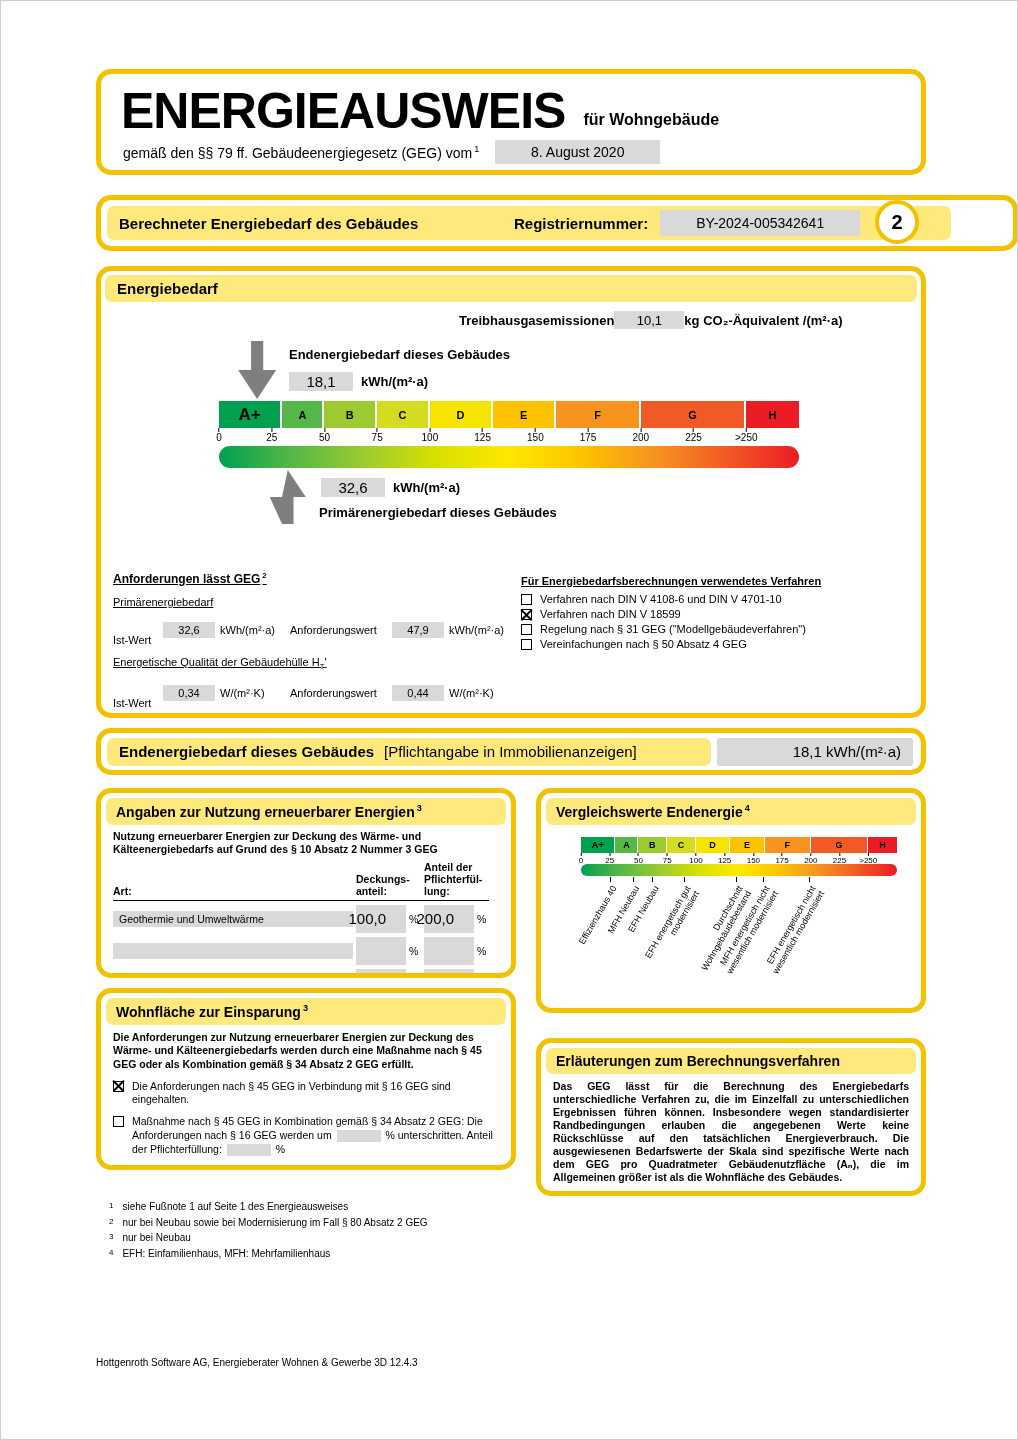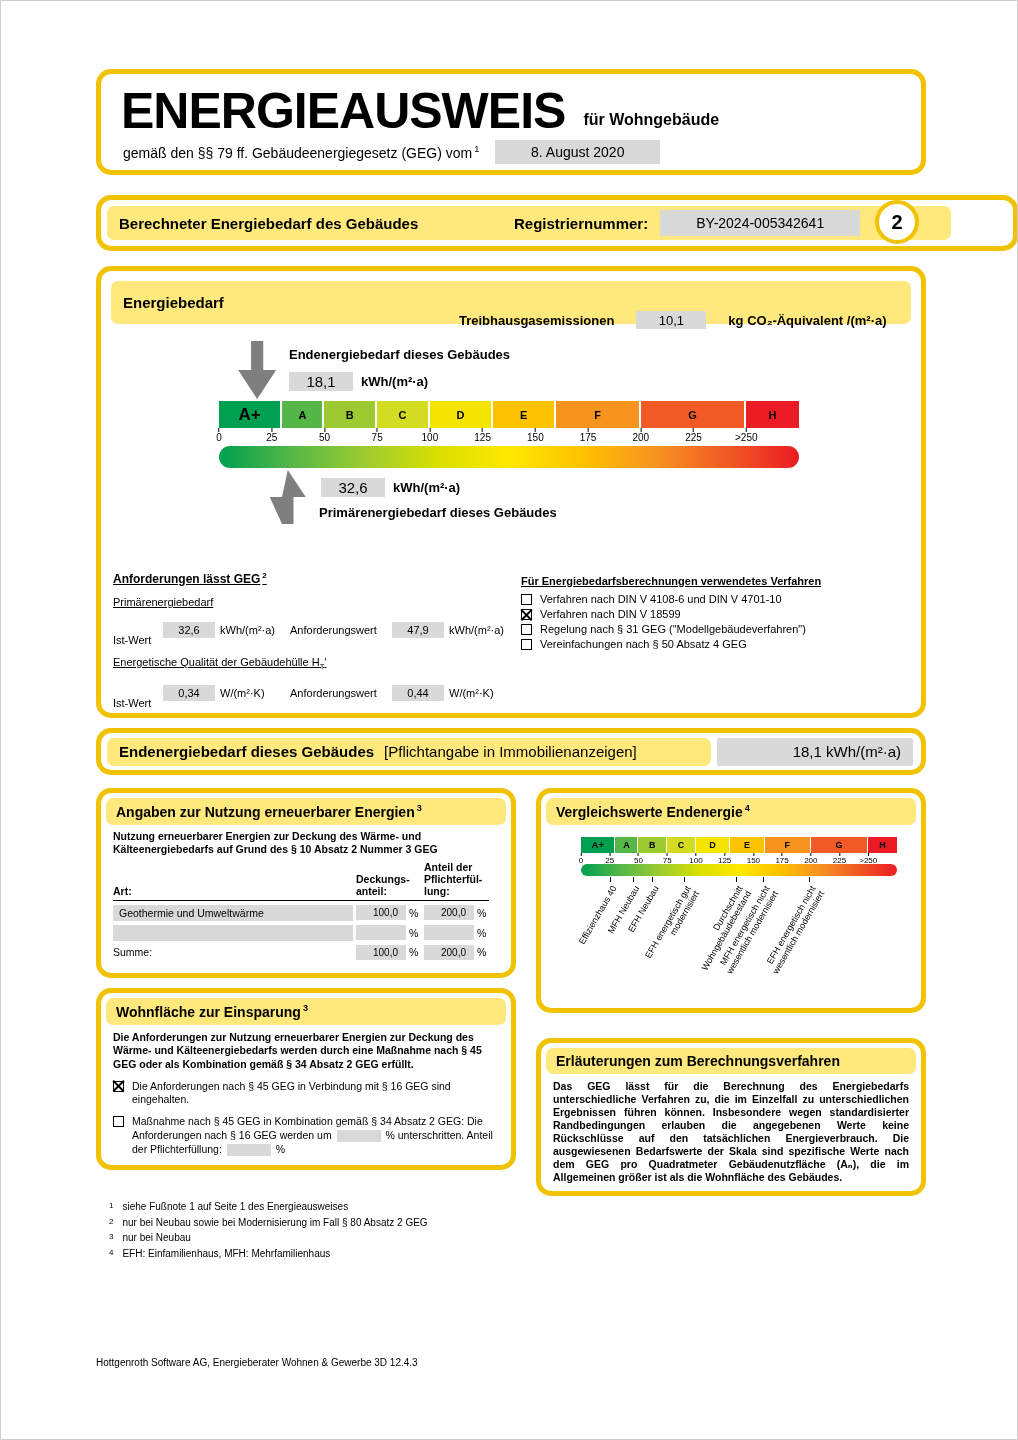--- a/index.html
+++ b/index.html
@@ -1,21 +1,21 @@
 <!DOCTYPE html>
 <html style="--yellow: #F0C200; --band: #FFE87C; --gray: #D9D9D9; --arrow: #7F7F7F;"><head>
 <meta charset="utf-8">
 <style>
   * { box-sizing: border-box; margin: 0; padding: 0; }
   html, body { background: #fff; }
   body { font-family: "Liberation Sans", "DejaVu Sans", sans-serif; color: #000; }
   .page { position: relative; width: 1018px; height: 1440px; background: #fff; margin: 0 auto; border: 1px solid #cfcfcf; overflow: hidden; }
 
   .ybox { position: absolute; border: 5px solid var(--yellow, #F0C200); border-radius: 15px; background: #fff; overflow: hidden; }
-  .band { background: var(--band, #FFE87C); border-radius: 7px; margin: 10px; padding: 13px 12px; font-weight: 700; font-size: 15px; }
+  .band { background: var(--band, #FFE87C); border-radius: 7px; margin: 4px; padding: 5px 12px; font-weight: 700; font-size: 15px; }
   .band-sm { font-size: 14px; margin: 5px; padding: 5px 10px; }
   .graybox { background: var(--gray, #D9D9D9); display: inline-flex; align-items: center; justify-content: center; }
   .b { font-weight: 700; }
   .u { text-decoration: underline; }
   sup { font-size: 0.65em; margin-left: 2px; }
   sub { font-size: 0.7em; }
 
   
   .header-box { left: 95px; top: 68px; width: 830px; height: 106px; padding: 12px 20px 8px; }
   .title-row { display: flex; align-items: flex-end; gap: 18px; }
@@ -26,21 +26,21 @@
 
   
   .reg-box { left: 95px; top: 194px; width: 922px; height: 56px; }
   .reg-band { display: flex; align-items: center; height: 34px; margin: 6px 62px 6px 6px; padding: 0 12px; }
   .reg-title { width: 395px; flex: none; }
   .reg-value { width: 200px; height: 26px; font-size: 14px; font-weight: 400; margin-left: 12px; }
   .page-circle { position: absolute; left: 874px; top: 199px; width: 44px; height: 44px; border: 4px solid var(--yellow, #F0C200); border-radius: 50%; background: #fff; display: flex; align-items: center; justify-content: center; font-size: 20px; font-weight: 700; z-index: 5; }
 
   
   .energie-box { left: 95px; top: 265px; width: 830px; height: 452px; }
-  .ghg-row { position: absolute; left: 358px; top: 40px; display: flex; align-items: center; gap: 22px; font-size: 13px; justify-content: space-between; }
+  .ghg-row { position: absolute; left: 358px; top: 40px; display: flex; align-items: center; gap: 0; font-size: 13px; justify-content: space-between; }
   .ghg-value { width: 70px; height: 18px; font-size: 13px; }
 
   .scale { position: absolute; }
   .scale-main { left: 118px; top: 130px; width: 580px; }
   .seg-bar { display: flex; width: 100%; }
   .scale-main .seg-bar { height: 27px; }
   .seg { position: relative; display: flex; align-items: center; justify-content: center; border-right: 2px solid #fff; }
   .seg:last-child { border-right: none; }
   .seg span { font-size: 11px; font-weight: 700; }
   .seg-aplus span { font-size: 17px; }
@@ -86,21 +86,21 @@
   .endband-sub { font-weight: 400; }
   .endband-value { width: 196px; height: 28px; margin-right: 8px; font-size: 15px; justify-content: flex-end; padding-right: 12px; border-radius: 2px; }
 
   
   .ern-box { left: 95px; top: 787px; width: 420px; height: 190px; }
   .ern-intro { font-size: 10.5px; line-height: 1.28; margin: 5px 12px 0; }
   .ern-grid { display: grid; grid-template-columns: 240px 50px 12px 50px 12px; column-gap: 3px; row-gap: 4px; align-items: center; margin: 4px 12px 0; font-size: 10.5px; }
   .ern-h { font-weight: 700; align-self: end; white-space: pre-line; line-height: 1.15; }
   .hline { grid-column: 1 / -1; border-top: 1px solid #000; height: 0; margin-top: -1px; }
   .art-box { height: 16px; justify-content: flex-start; padding-left: 6px; font-size: 10.5px; }
-  .val-sm { height: 15px; justify-content: flex-end; padding-right: 8px; font-size: 10px; }
+  .val-sm { height: 28px; justify-content: flex-end; padding-right: 20px; font-size: 15px; }
   .pct { font-size: 10.5px; }
   .sum-label { font-size: 10.5px; }
 
   
   .mass-box { left: 95px; top: 987px; width: 420px; height: 182px; }
   .mass-intro { font-size: 10.5px; line-height: 1.3; margin: 6px 12px 0; }
   .mass-item { display: flex; gap: 8px; margin: 8px 12px 0; font-size: 10.5px; line-height: 1.32; }
   .mass-item .cb { margin-top: 1px; }
   .blank-box { display: inline-block; width: 44px; height: 12px; background: var(--gray, #D9D9D9); vertical-align: middle; margin: 0 2px; }
 

